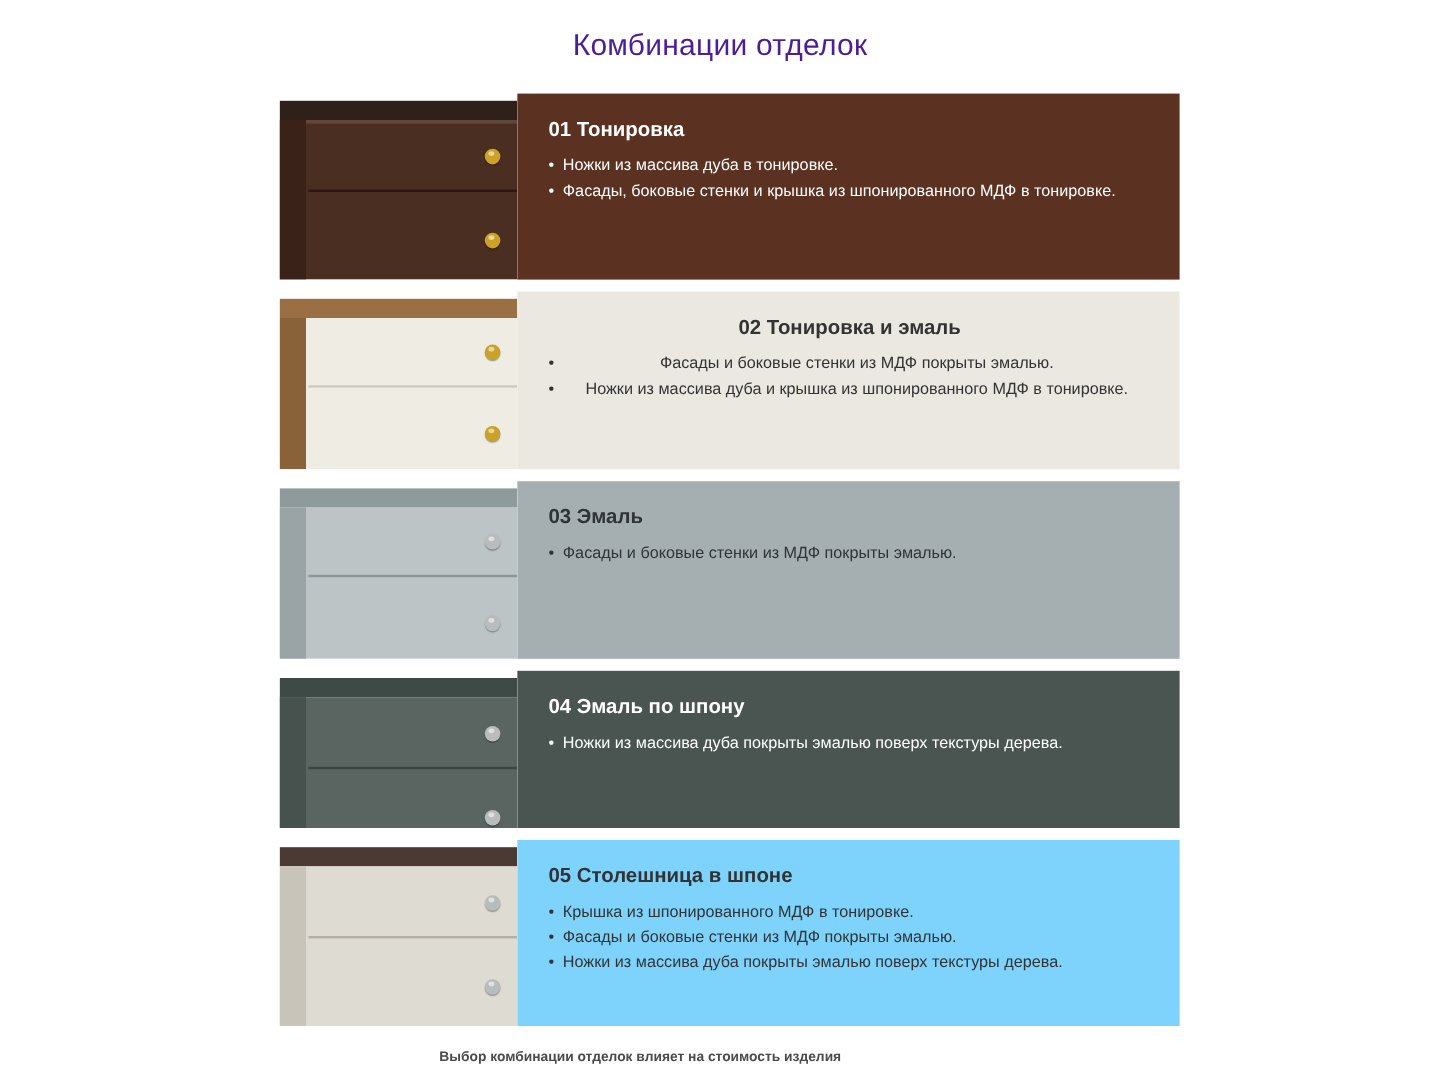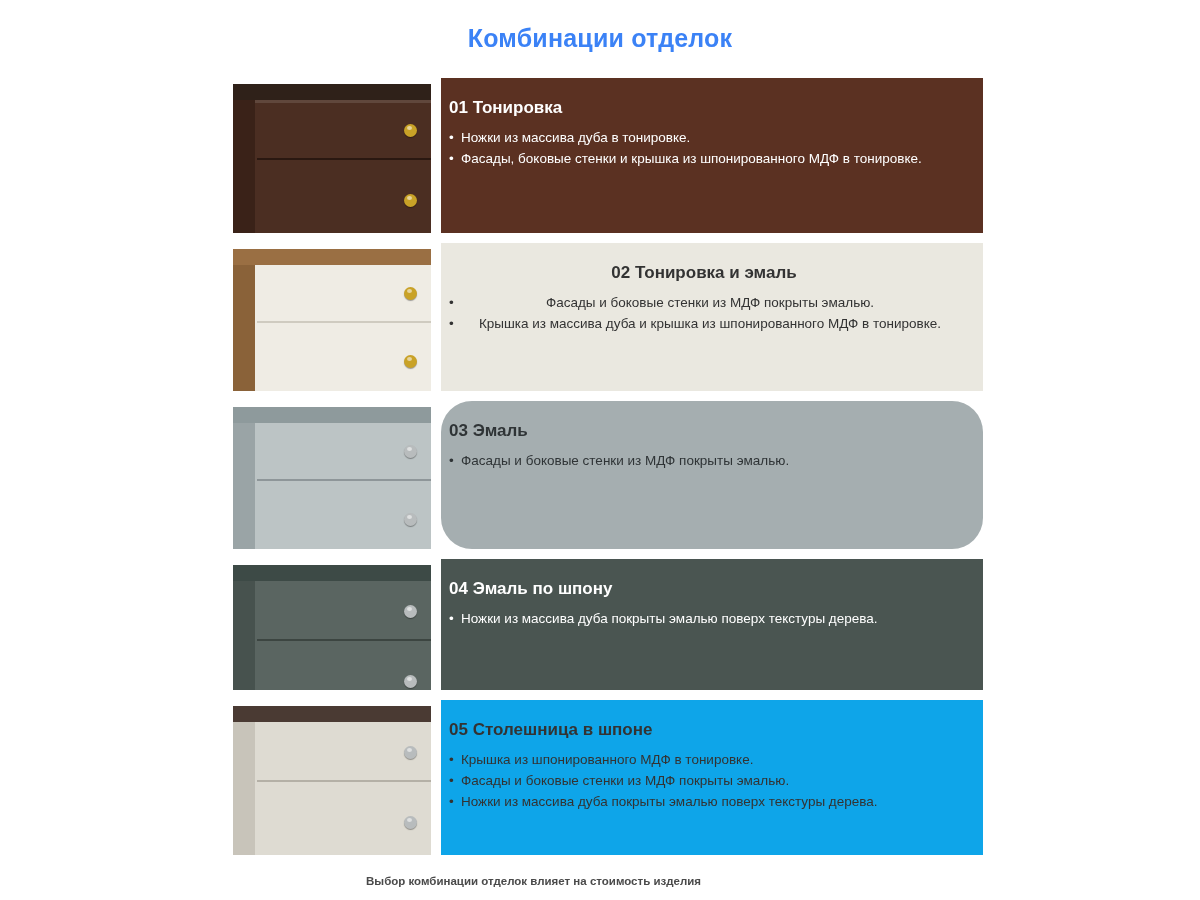--- a/index.html
+++ b/index.html
@@ -20,22 +20,22 @@
     height: 900px;
     background: #ffffff;
   }
   .page-title {
     position: absolute;
     left: 0;
     top: 24px;
     width: 1200px;
     text-align: center;
     font-size: 25px;
-    font-weight: bold;
-    color: #3b82f6;
+    font-weight: normal;
+    color: #4c1d95;
     letter-spacing: 0.2px;
   }
   .rows {
     position: absolute;
     left: 233px;
     top: 78px;
     width: 750px;
   }
   .row {
     display: flex;
@@ -44,22 +44,22 @@
   }
   .thumb {
     width: 198px;
     flex: 0 0 198px;
     position: relative;
     overflow: hidden;
     background: #ffffff;
   }
   .panel {
     flex: 1 1 auto;
-    margin-left: 10px;
-    padding: 20px 24px 18px 8px;
+    margin-left: 0;
+    padding: 20px 24px 18px 26px;
     box-sizing: border-box;
   }
   .panel-title {
     font-size: 17px;
     font-weight: bold;
     margin: 0 0 10px 0;
     line-height: 1.2;
   }
   .bullets {
     margin: 0;
@@ -177,37 +177,37 @@
           <div class="d-side" style="background:#8a6239;"></div>
           <div class="d-seam" style="top:78px;background:#cfcbc0;"></div>
           <div class="d-knob" style="left:171px;top:44px;background:#c9a227;"></div>
           <div class="d-knob" style="left:171px;top:112px;background:#c9a227;"></div>
         </div>
       </div>
       <div class="panel" style="background:#eae8e0;color:#333333;">
         <div class="panel-title">02 Тонировка и эмаль</div>
         <ul class="bullets">
           <li>Фасады и боковые стенки из МДФ покрыты эмалью.</li>
-          <li>Крышка из массива дуба и крышка из шпонированного МДФ в тонировке.</li>
+          <li>Ножки из массива дуба и крышка из шпонированного МДФ в тонировке.</li>
         </ul>
       </div>
     </div>
 
     <div class="row" style="height:148px;">
       <div class="thumb">
         <div class="dresser">
           <div class="d-top" style="background:#8e9a9c;"></div>
           <div class="d-body" style="background:#bcc4c5;"></div>
           <div class="d-side" style="background:#9aa4a6;"></div>
           <div class="d-seam" style="top:78px;background:#8e9699;"></div>
           <div class="d-knob" style="left:171px;top:44px;background:#b8bcbd;"></div>
           <div class="d-knob" style="left:171px;top:112px;background:#b8bcbd;"></div>
         </div>
       </div>
-      <div class="panel" style="background:#a5aeb0;color:#2f3436;border-radius:31px;">
+      <div class="panel" style="background:#a5aeb0;color:#2f3436;">
         <div class="panel-title">03 Эмаль</div>
         <ul class="bullets">
           <li>Фасады и боковые стенки из МДФ покрыты эмалью.</li>
         </ul>
       </div>
     </div>
 
     <div class="row" style="height:131px;">
       <div class="thumb">
         <div class="dresser">
@@ -231,21 +231,21 @@
       <div class="thumb">
         <div class="dresser">
           <div class="d-top" style="background:#4a3a33;"></div>
           <div class="d-body" style="background:#dedbd2;"></div>
           <div class="d-side" style="background:#c8c4ba;"></div>
           <div class="d-seam" style="top:80px;background:#b4b0a6;"></div>
           <div class="d-knob" style="left:171px;top:46px;background:#b8bcbd;"></div>
           <div class="d-knob" style="left:171px;top:116px;background:#b8bcbd;"></div>
         </div>
       </div>
-      <div class="panel" style="background:#0ea5e9;color:#333333;">
+      <div class="panel" style="background:#7dd3fc;color:#333333;">
         <div class="panel-title">05 Столешница в шпоне</div>
         <ul class="bullets">
           <li>Крышка из шпонированного МДФ в тонировке.</li>
           <li>Фасады и боковые стенки из МДФ покрыты эмалью.</li>
           <li>Ножки из массива дуба покрыты эмалью поверх текстуры дерева.</li>
         </ul>
       </div>
     </div>
 
   </div>

